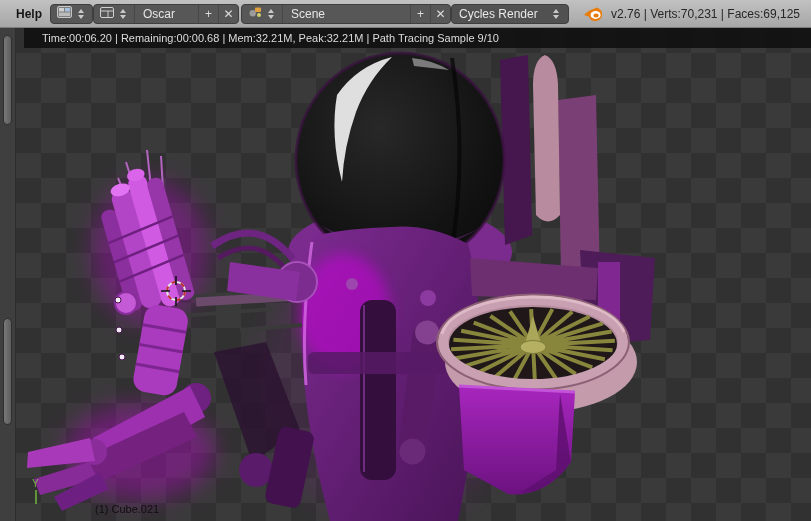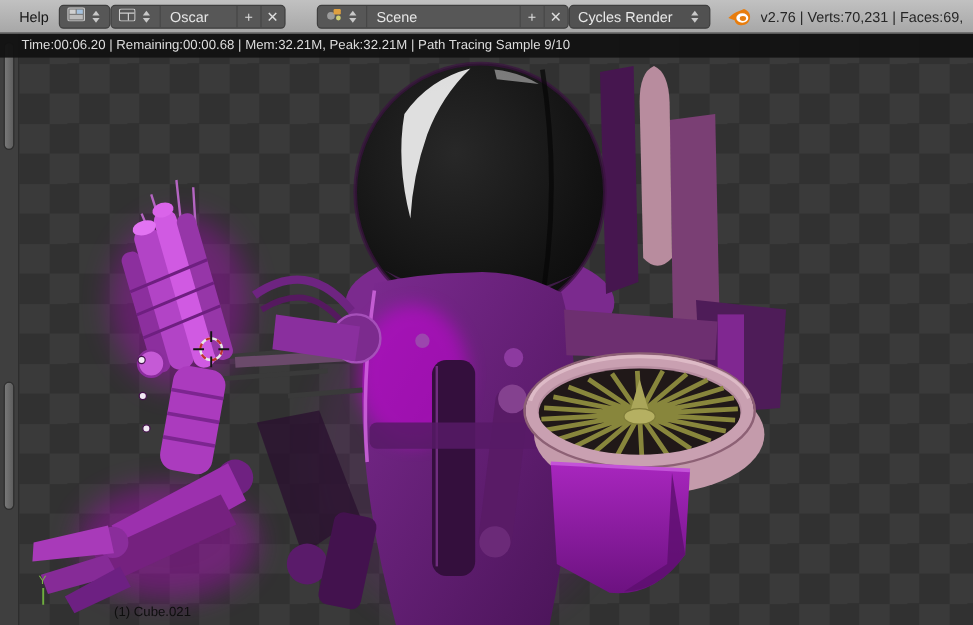--- a/index.html
+++ b/index.html
@@ -4,21 +4,21 @@
 <style>
   * { margin:0; padding:0; box-sizing:border-box; }
   html,body { width:811px; height:521px; overflow:hidden; background:#343434;
               font-family:"Liberation Sans", sans-serif; }
   .screen { position:relative; width:811px; height:521px; }
 
   
   .header { position:absolute; top:0; left:0; width:811px; height:28px; z-index:10;
             background:linear-gradient(#c1c1c1,#a7a7a7); border-bottom:1px solid #7d7d7d;
             display:flex; align-items:center; padding:0 8px; }
-  .menu-label { font-size:12px; color:#161616; padding:0 8px; cursor:default; }
+  .menu-label { font-size:12px; color:#161616; padding:0 8px; cursor:default;font-weight:bold; }
   .pillgroup { height:20px; display:flex; align-items:stretch; background:#575757;
                border:1px solid #3e3e3e; border-radius:4px; overflow:hidden;
                color:#e6e6e6; font-size:12px; }
   .seg { display:flex; align-items:center; padding:0 6px; }
   .seg + .seg { border-left:1px solid #474747; }
   .seg.name { padding:0 8px; }
   .seg.name.screen-n { width:64px; }
   .seg.name.scene-n { width:128px; }
   .seg.mini { width:20px; justify-content:center; color:#dddddd; font-size:12px; }
   .updown { width:10px; height:12px; display:flex; flex-direction:column;
@@ -26,24 +26,24 @@
   .updown i { display:block; width:0; height:0;
               border-left:3.5px solid transparent; border-right:3.5px solid transparent; }
   .updown i.up { border-bottom:4px solid #c9c9c9; }
   .updown i.dn { border-top:4px solid #c9c9c9; }
   .engine { width:118px; height:20px; background:#515151; border:1px solid #3e3e3e;
             border-radius:4px; display:flex; align-items:center; justify-content:space-between;
             padding:0 7px; color:#e8e8e8; font-size:12px; }
   .logo { margin-left:14px; display:flex; align-items:center; }
   .stats { margin-left:8px; font-size:12px; color:#262626; white-space:nowrap;
            overflow:hidden; flex:1; }
-  .ml8 { margin-left:0; } .ml14 { margin-left:26px; }
+  .ml8 { margin-left:0; } .ml14 { margin-left:2px; }
 
   
-  .status-bar { position:absolute; top:28px; left:0; right:0; height:20px; z-index:5;
+  .status-bar { position:absolute; top:28px; left:24px; right:0; height:20px; z-index:5;
                 background:rgba(18,18,18,0.95); color:#dcdcdc; font-size:11px;
                 line-height:20px; padding-left:18px; white-space:nowrap; }
 
   
   .gutter { position:absolute; top:28px; left:0; width:16px; bottom:0; z-index:4;
             background:#3f3f3f; border-right:1px solid #2d2d2d; }
   .thumb { position:absolute; left:3px; width:9px; border-radius:5px;
            background:linear-gradient(90deg,#787878,#5e5e5e); border:1px solid #2f2f2f; }
   .thumb.t1 { top:7px;  height:90px; }
   .thumb.t2 { top:290px; height:107px; }

